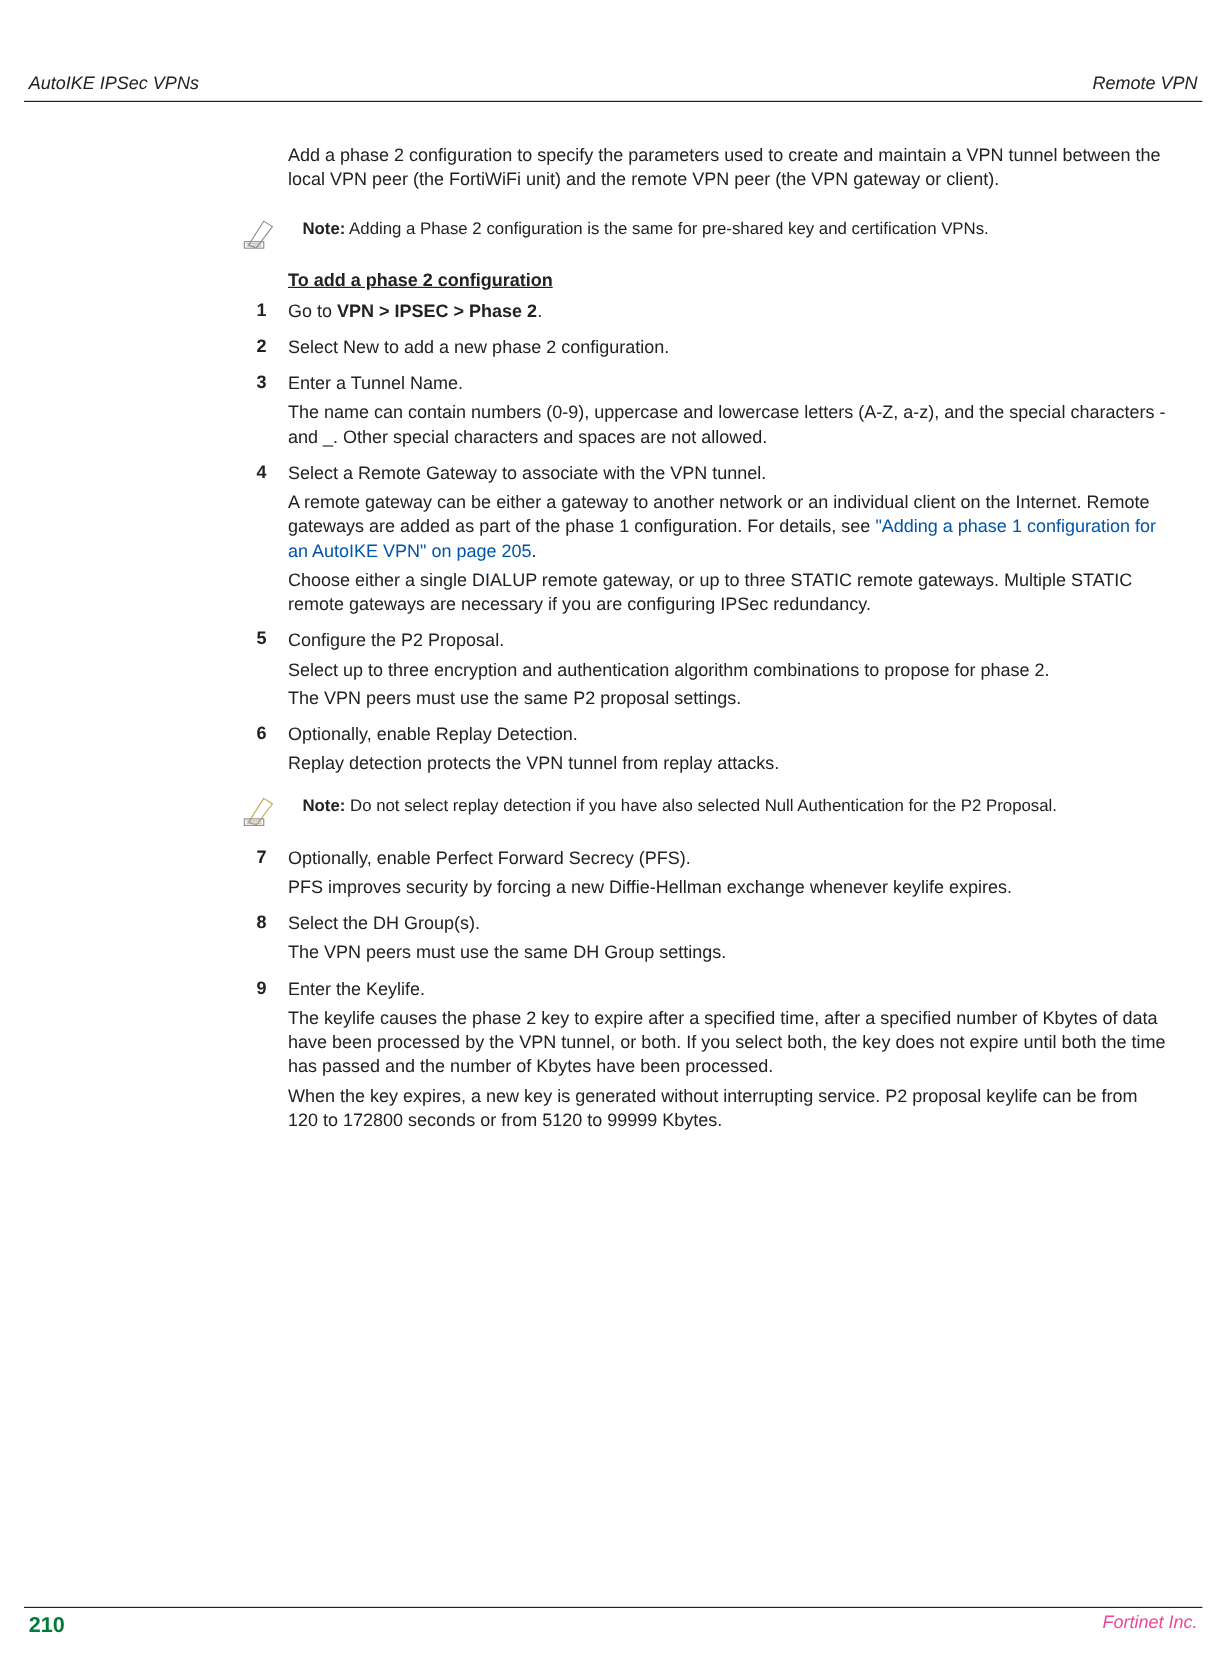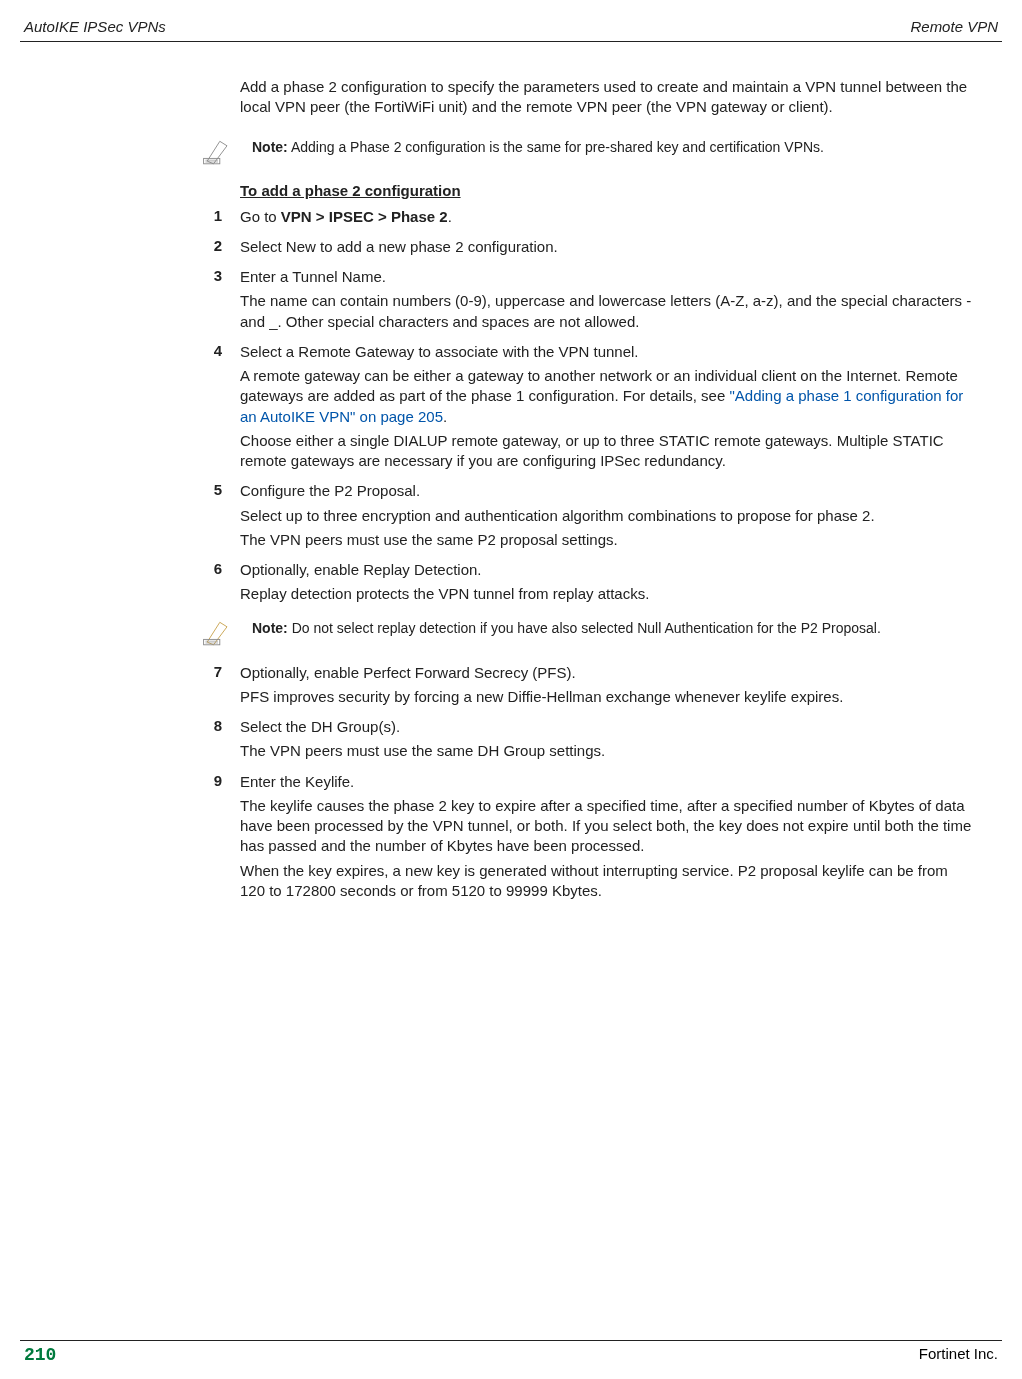--- a/index.html
+++ b/index.html
@@ -20,20 +20,21 @@
     height: 100%;
     position: relative;
   }
   .header-row {
     display: flex;
     justify-content: space-between;
     font-style: italic;
     font-size: 15px;
     color: #222;
     padding: 0 4px 2px 4px;
+    margin-top: 43px;
   }
   .hr-top {
     border: 0;
     border-top: 1.5px solid #222;
     margin: 4px 0 0 0;
   }
   .content {
     padding: 20px 30px 0 60px;
   }
   h2.section-title {
@@ -112,24 +113,24 @@
   .footer-row {
     display: flex;
     justify-content: space-between;
     font-size: 15px;
     padding: 0 4px;
   }
   .page-num {
     color: #007a3d;
     font-weight: bold;
     font-size: 18px;
-    font-family: Liberation Mono, monospace;
   }
   .footer-right {
-    color: #000000;
+    font-style: italic;
+    color: #ec4899;
   }
 </style>
 </head>
 <body>
 
 <div class="page">
   <div class="header-row">
     <span>AutoIKE IPSec VPNs</span>
     <span>Remote VPN</span>
   </div>

